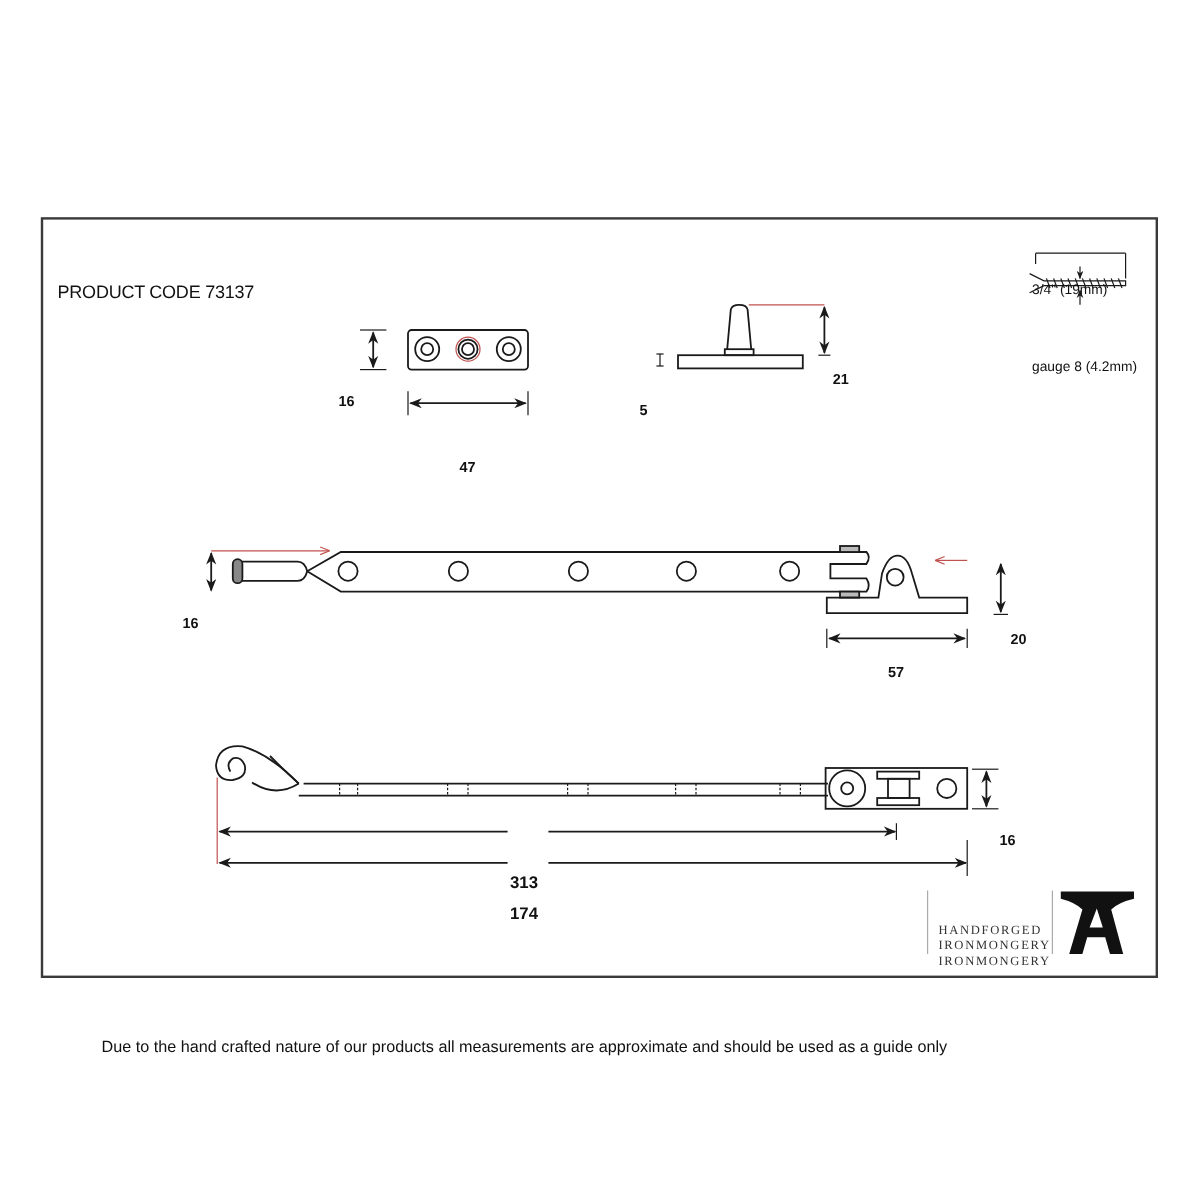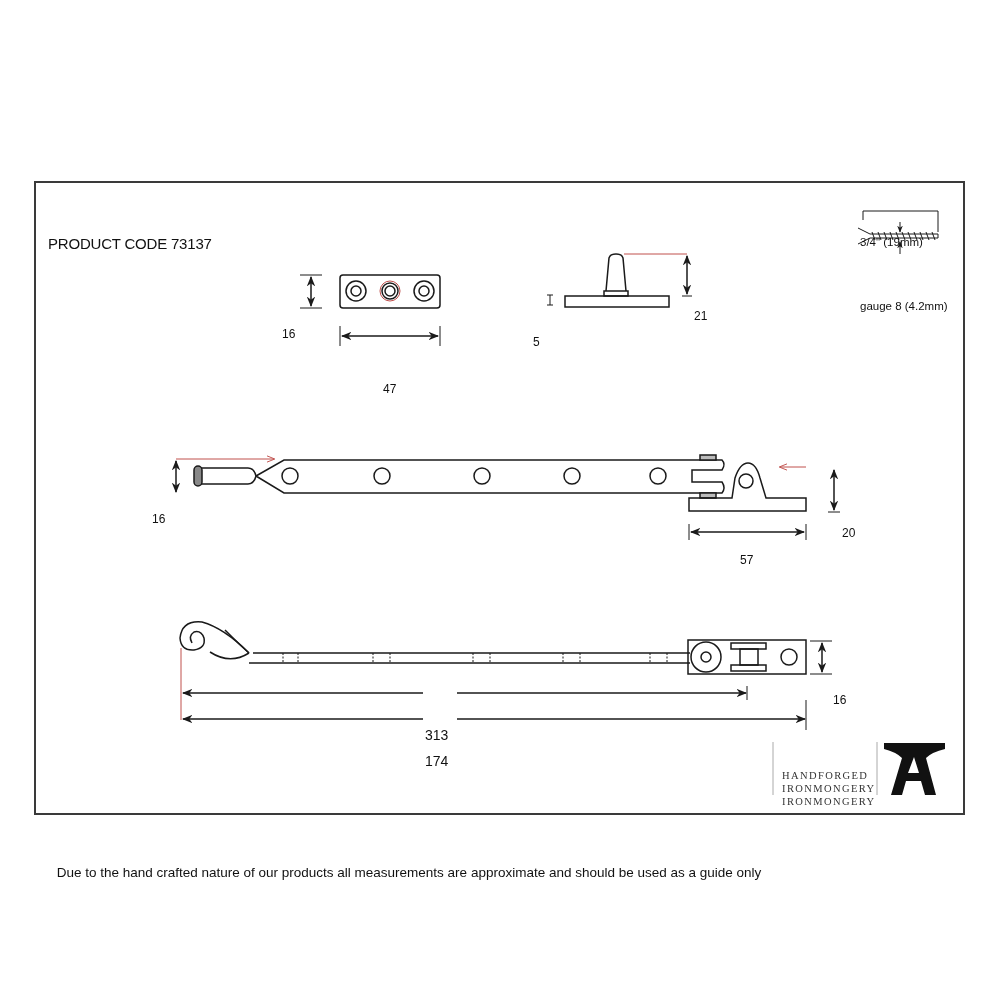--- a/index.html
+++ b/index.html
@@ -1,24 +1,24 @@
 <!DOCTYPE html>
 <html><head>
 <meta charset="utf-8">
 <style>
   html, body { margin:0; padding:0; background:#ffffff; }
   body { width:1000px; height:1000px; position:relative; overflow:hidden; font-family:"Liberation Sans", sans-serif; }
   #frame { position:absolute; left:34px; top:181px; width:931px; height:634px; border:2px solid #3a3a3a; box-sizing:border-box; }
   svg { position:absolute; left:0; top:0; }
   .lbl { position:absolute; color:#111; font-family:"Liberation Sans", sans-serif; white-space:nowrap;margin-top:42px; }
   .code { left:48px; top:193px; font-size:15px; letter-spacing:-0.2px; }
-  .dim { font-size:12px; font-weight:normal; }
+  .dim { font-size:12px; font-weight:bold; }
   .screw-top { left:860px; top:194px; font-size:11.5px; }
   .screw-bot { left:860px; top:258px; font-size:11.5px; }
-  .footnote { left:0; width:818px; top:823px; text-align:center; font-size:13.5px; }
+  .footnote { left:0; width:818px; top:823px; text-align:center; font-size:13.5px;padding-left:28px; }
   .brand { position:absolute; left:782px; top:745px; font-family:"Liberation Serif", serif; font-size:10.5px; line-height:13px; letter-spacing:1.4px; color:#333;margin-top:24px; }
 </style>
 </head>
 <body>
 
 <div id="frame"></div>
 
 <svg width="1000" height="1000" viewBox="0 0 1000 1000">
   <defs>
     <marker id="ah" viewBox="0 0 10 10" refX="9" refY="5" markerWidth="7" markerHeight="7" orient="auto-start-reverse">

